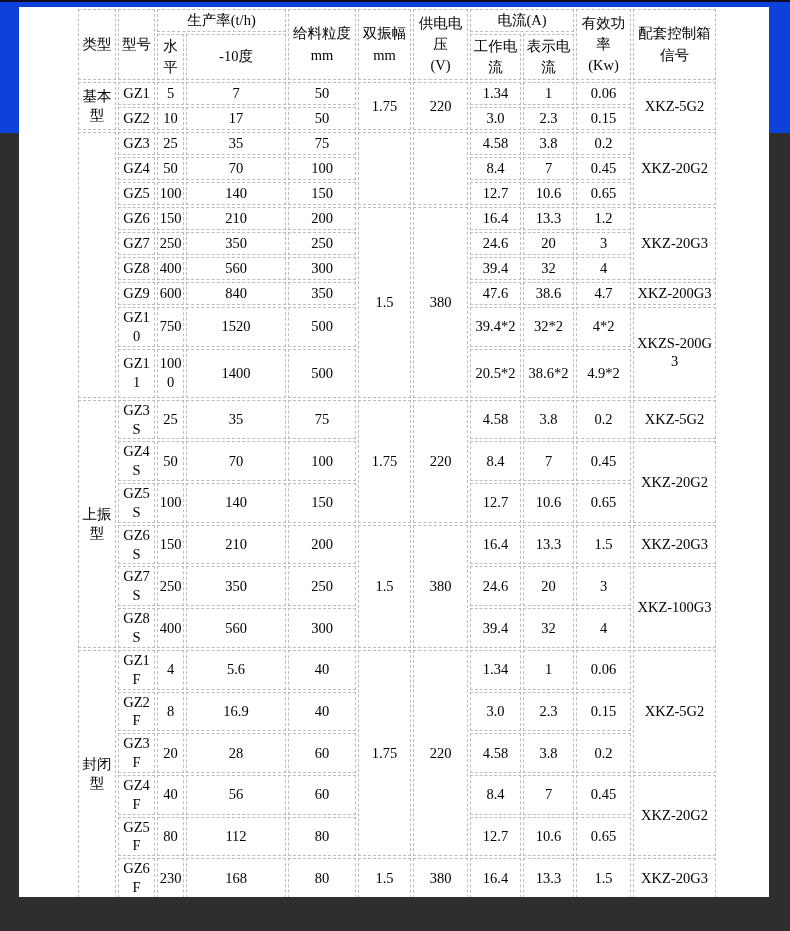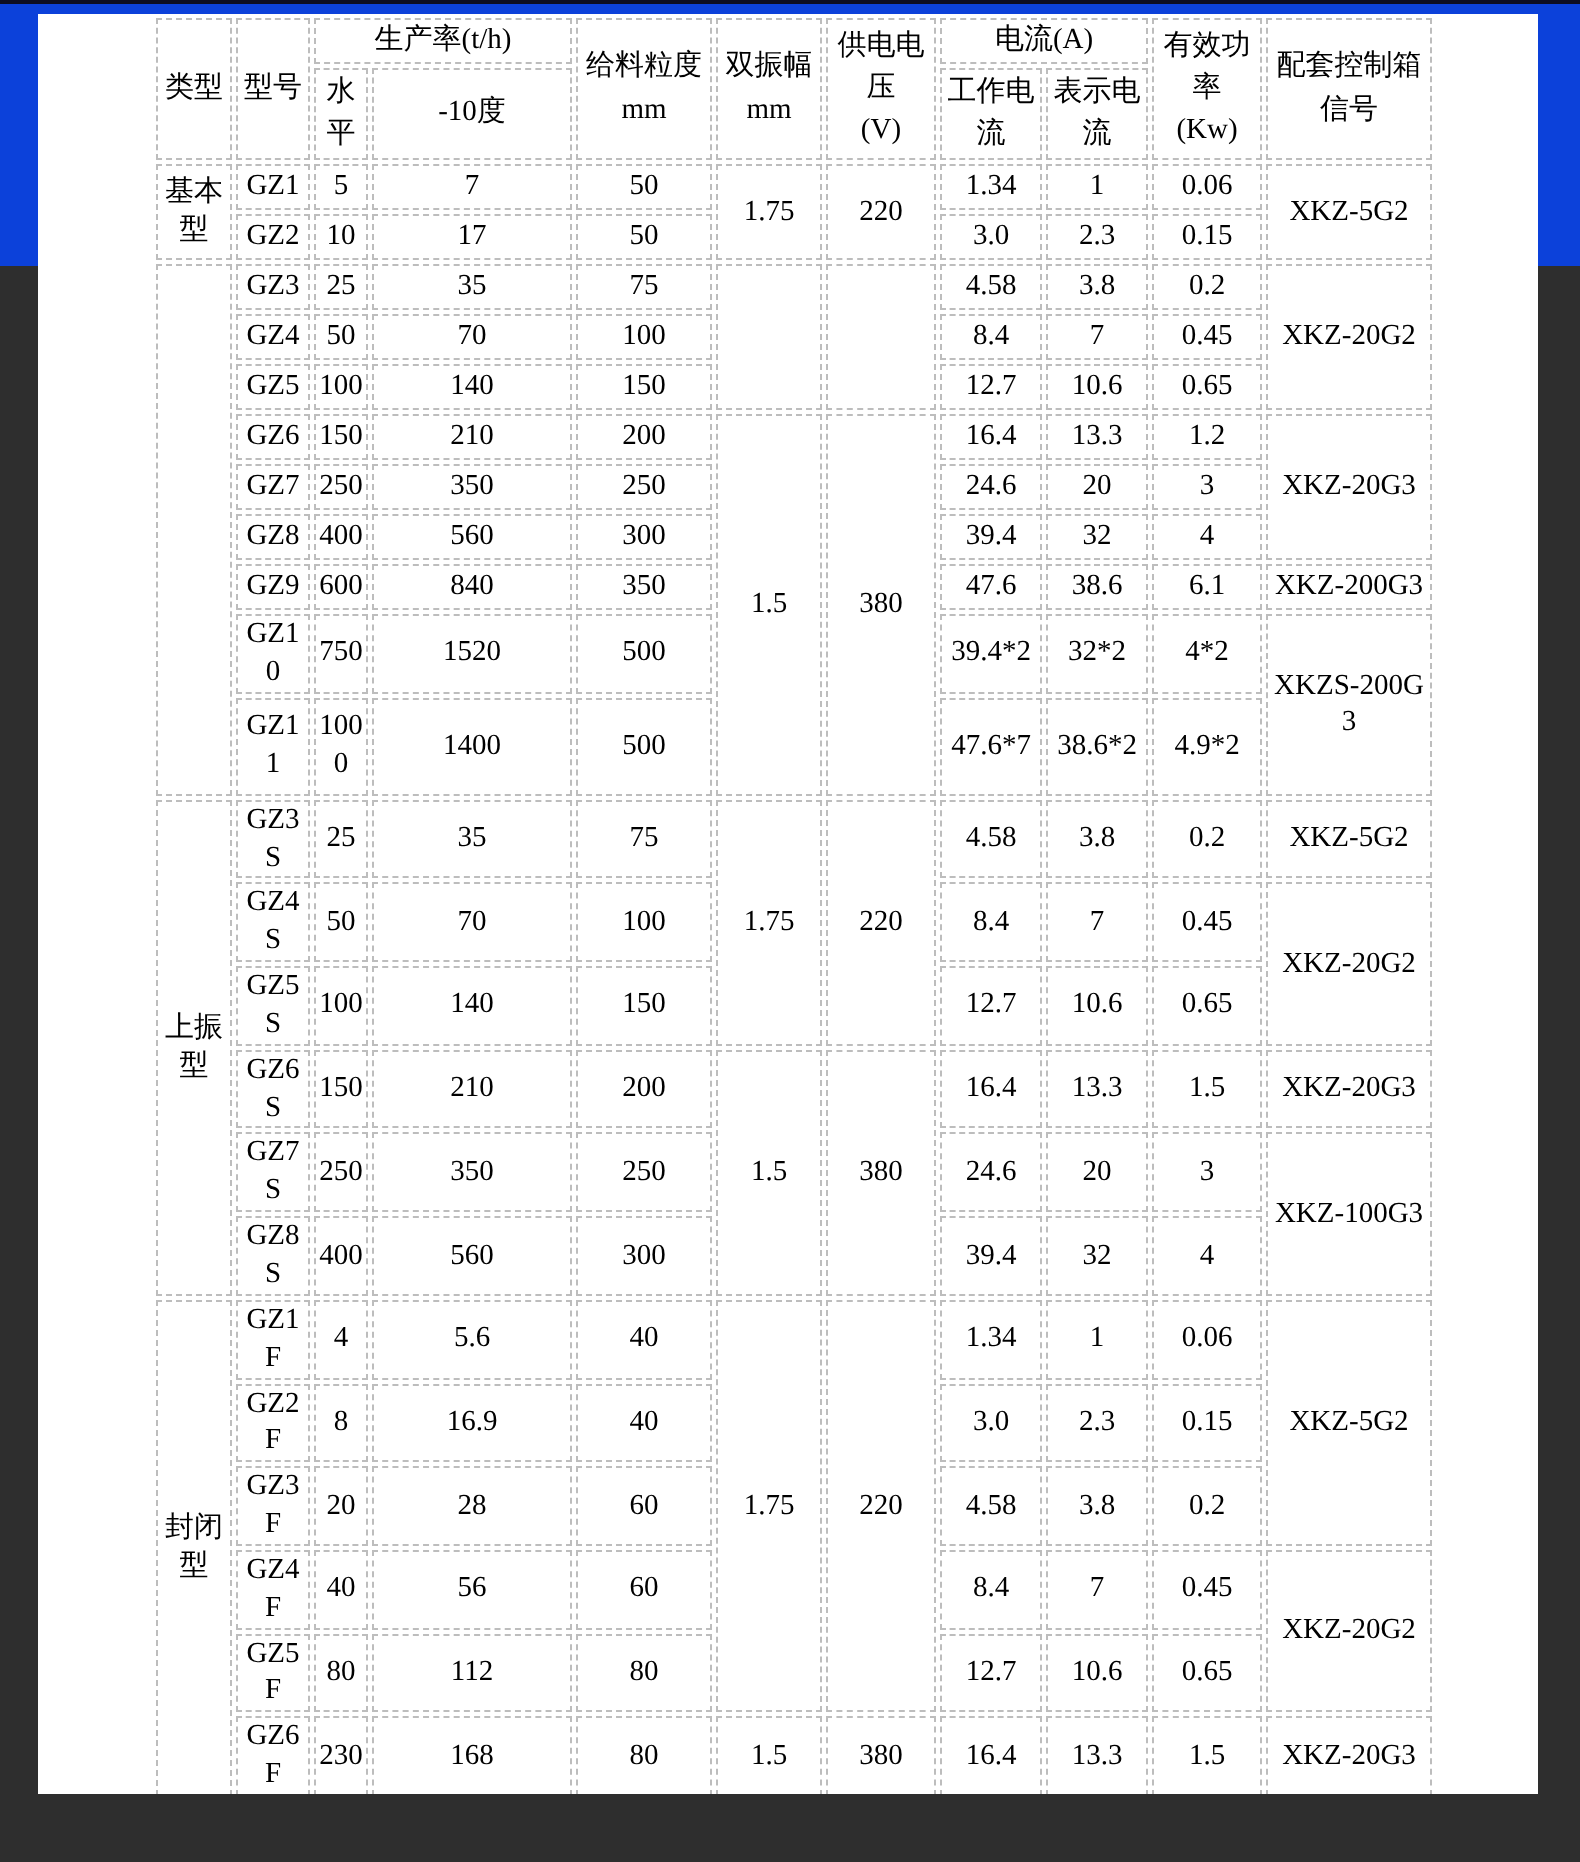--- a/index.html
+++ b/index.html
@@ -174,41 +174,41 @@
       <td>4</td>
     </tr>
 
     <tr>
       <td>GZ9</td>
       <td>600</td>
       <td>840</td>
       <td>350</td>
       <td>47.6</td>
       <td>38.6</td>
-      <td>6.1</td>
+      <td>4.7</td>
       <td>XKZ-200G3</td>
     </tr>
 
     <tr>
       <td>GZ10</td>
       <td>750</td>
       <td>1520</td>
       <td>500</td>
       <td>39.4*2</td>
       <td>32*2</td>
       <td>4*2</td>
       <td rowspan="2">XKZS-200G3</td>
     </tr>
 
     <tr class="tall">
       <td>GZ11</td>
       <td>1000</td>
       <td>1400</td>
       <td>500</td>
-      <td>47.6*7</td>
+      <td>20.5*2</td>
       <td>38.6*2</td>
       <td>4.9*2</td>
     </tr>
 
     <tr>
       <td rowspan="6">上振型</td>
       <td>GZ3S</td>
       <td>25</td>
       <td>35</td>
       <td>75</td>

